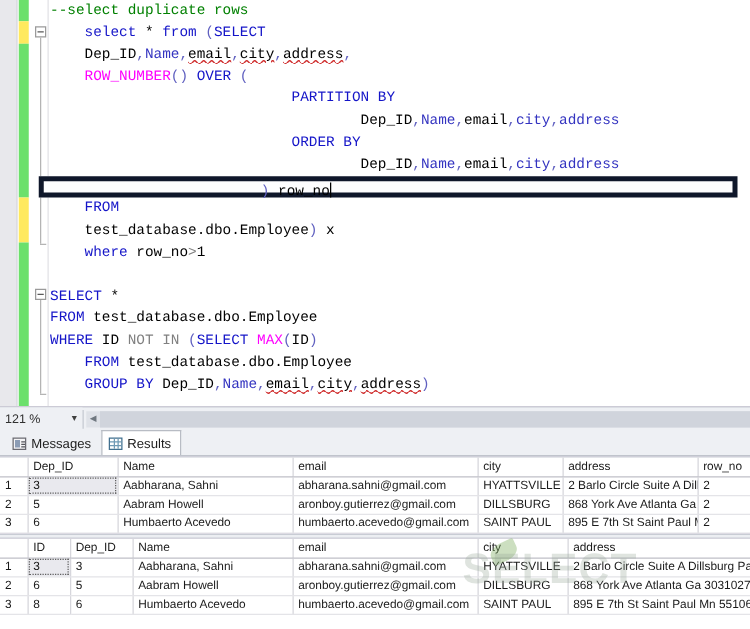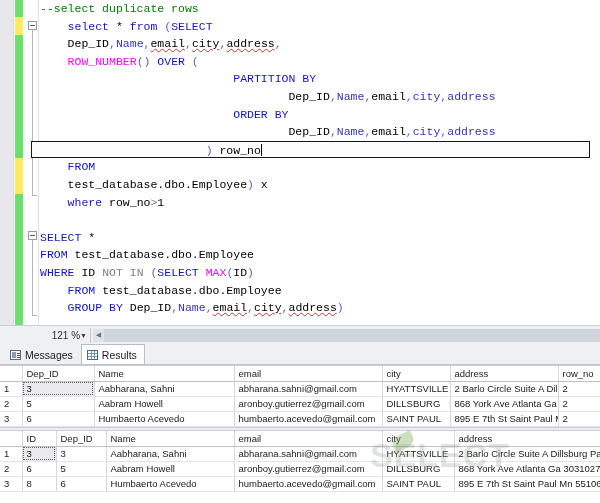--- a/index.html
+++ b/index.html
@@ -47,21 +47,21 @@
   .code-area {
     position:absolute; left:40px; top:0; right:0; height:325px;
     font-family:"Liberation Mono", monospace;
     font-size:11.5px;
     line-height:17.6px;
     white-space:pre;
     color:#000000;
   }
   .cline { height:17.6px; position:relative; }
   .cline.current {
-    border:1px solid #0f172a;
+    border:4px solid #0f172a;
     background:#fdfdfe;
     width:559px;
     margin-left:-9px;
     padding-left:8px;
     height:17.6px;
   }
   .k  { color:#1414c8; }
   .gray { color:#808080; }
   .cm { color:#008000; }          
   .fn { color:#ff00ff;text-align:right; }          
@@ -80,22 +80,22 @@
   }
 
   
   .zoombar {
     position:absolute; left:0; top:325px; width:600px; height:19px;
     background:#eef0f4; border-top:1px solid #c8ccd4;
     display:flex; align-items:center;
   }
   .zoom-combo {
     width:66px; height:18px; background:#eef0f4;
-    display:flex; align-items:center; justify-content:flex-end;
-    padding:0 3px 0 4px; font-size:10px; color:#303030;margin-left:24px;
+    display:flex; align-items:center; justify-content:space-between;
+    padding:0 3px 0 4px; font-size:10px; color:#303030;
   }
   .zoom-combo .arrow { font-size:7px; color:#404040; }
   .zoom-sep { width:1px; height:15px; background:#c5c9d1; }
   .hscroll {
     flex:1; height:13px; background:#dfe2e8; margin-left:2px;
     display:flex; align-items:center;
   }
   .hs-left {
     width:11px; height:13px; display:flex; align-items:center;
     justify-content:center; font-size:7px; color:#707880;

